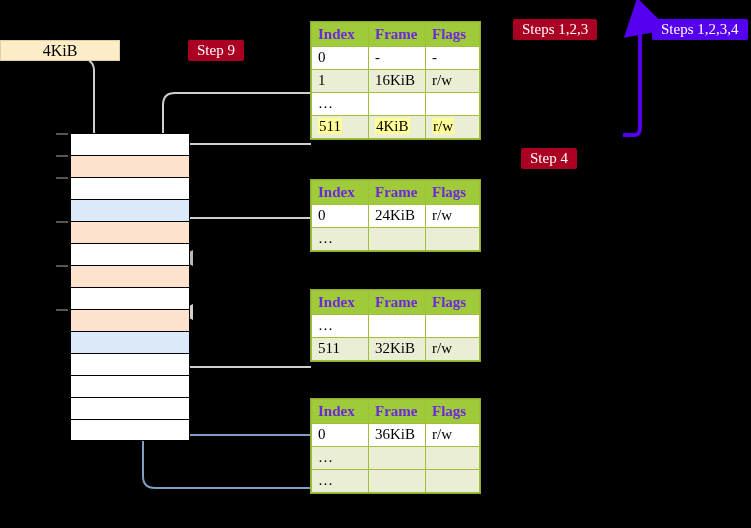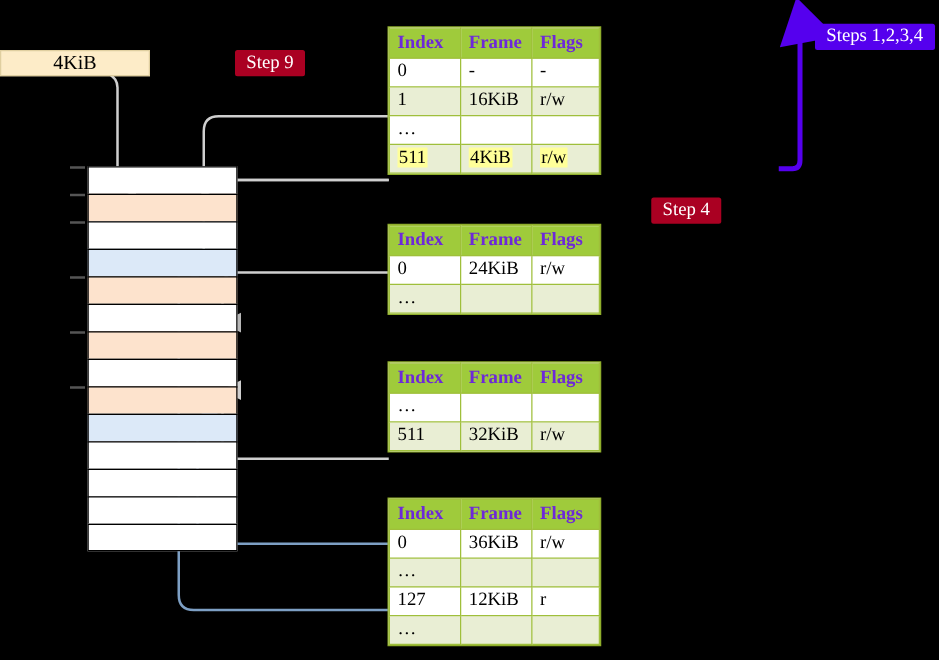--- a/index.html
+++ b/index.html
@@ -138,22 +138,23 @@
     <g>
       <path d="M623,135 L634,135 Q640,135 640,128 L640,28 Q640,22 634,20" fill="none" stroke="#5500ee" stroke-width="4" marker-end="url(#ah-purple)"></path>
     </g>
   </svg>
 
   <div class="kib-box" style="left:0px;top:40px;width:120px;height:21px;">
     <span>4KiB</span>
   </div>
 
   <div class="badge red" style="left:188px;top:40px;"><span>Step 9</span></div>
+  <div class="badge red" style="left:513px;top:19px;"><span>Steps 1,2,3</span></div>
   <div class="badge blue" style="left:652px;top:19px;text-align:right;"><span>Steps 1,2,3,4</span></div>
-  <div class="badge red" style="left:521px;top:158px;"><span>Step 4</span></div>
+  <div class="badge red" style="left:521px;top:148px;"><span>Step 4</span></div>
 
   <div class="memcol">
       <div class="memrow" style="top: 0px;"></div>
       <div class="tick" style="top: 0px;"></div>
       <div class="memrow orange" style="top: 22px;"></div>
       <div class="tick" style="top: 22px;"></div>
       <div class="memrow" style="top: 44px;"></div>
       <div class="tick" style="top: 44px;"></div>
       <div class="memrow blue" style="top: 66px;"></div>
       <div class="memrow orange" style="top: 88px;"></div>
@@ -259,25 +260,20 @@
       <tr class="plain">
         <td>0</td>
         <td>36KiB</td>
         <td>r/w</td>
       </tr>
       <tr class="alt">
         <td>…</td>
         <td></td>
         <td></td>
       </tr>
-      <tr class="plain">
-        <td>127</td>
-        <td>12KiB</td>
-        <td>r</td>
-      </tr>
       <tr class="alt">
         <td>…</td>
         <td></td>
         <td></td>
       </tr>
     </tbody>
   </table>
 
 </div>
 

